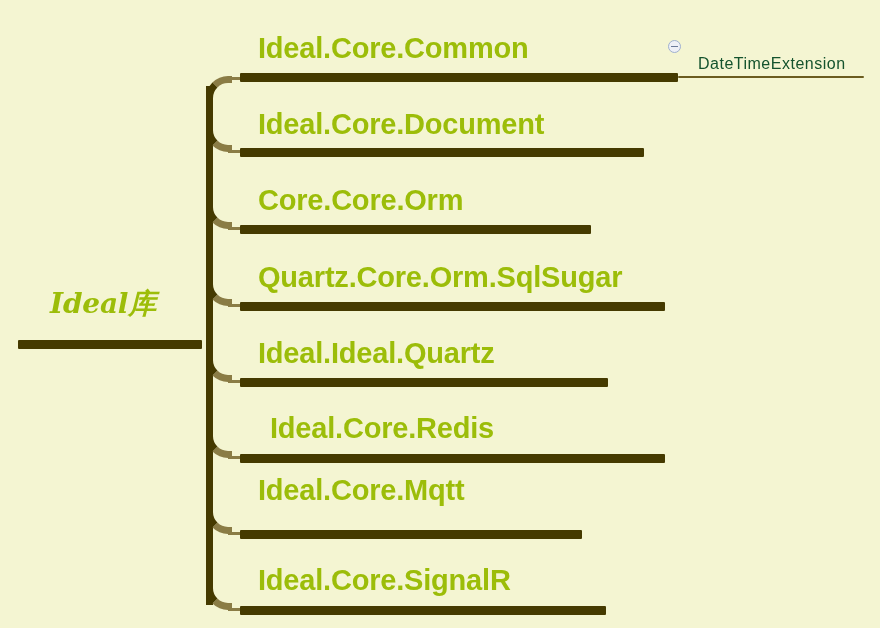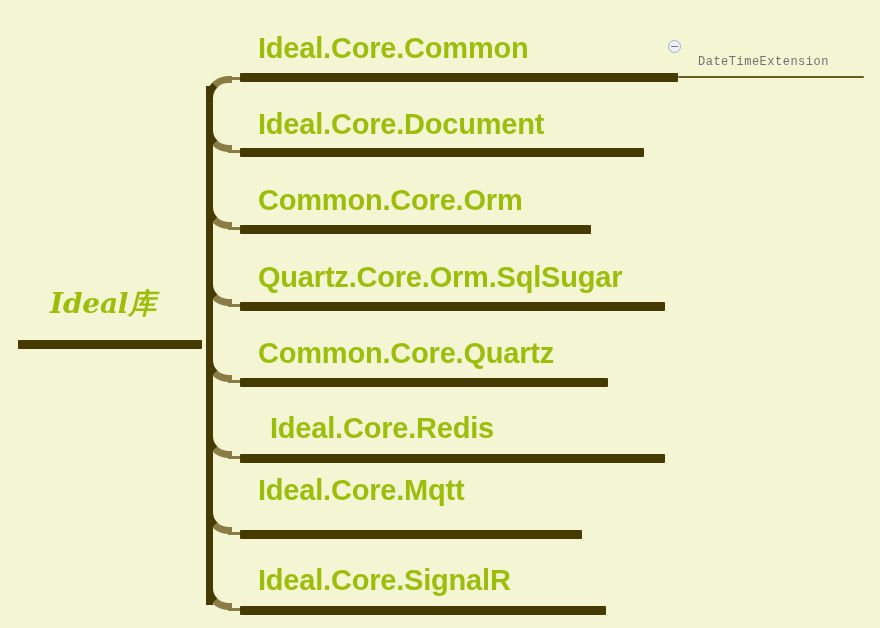--- a/index.html
+++ b/index.html
@@ -68,24 +68,24 @@
     display: block;
   }
   .branch .node-label {
     font-size: 29px;
   }
   .root .node-label {
     font-size: 28px;
     font-family: "DejaVu Serif", "Liberation Serif", serif;
   }
   .leaf .node-label {
-    font-size: 12px;
+    font-size: 16px;
     font-weight: normal;
-    color: #737373;
-    font-family: Liberation Mono, monospace;
+    color: #14532d;
+    font-family: Liberation Sans, sans-serif;
     letter-spacing: 0.5px;
   }
 
   
   .toggle {
     position: absolute;
     width: 13px;
     height: 13px;
     border-radius: 50%;
     background: #eef0f6;
@@ -130,35 +130,35 @@
   <div class="elbow" style="left:206px; top:126px;"></div>
   <div class="stub" style="left:228px; top:150px; width:22px;"></div>
   <div class="node branch" style="left:258px; top:110px;">
     <span class="node-label">Ideal.Core.Document</span>
   </div>
   <div class="hline" style="left:240px; top:148px; width:404px;"></div>
 
   <div class="elbow" style="left:206px; top:203px;"></div>
   <div class="stub" style="left:228px; top:227px; width:22px;"></div>
   <div class="node branch" style="left:258px; top:186px;">
-    <span class="node-label">Common.Core.Orm</span>
+    <span class="node-label">Core.Core.Orm</span>
   </div>
   <div class="hline" style="left:240px; top:225px; width:351px;"></div>
 
   <div class="elbow" style="left:206px; top:280px;"></div>
   <div class="stub" style="left:228px; top:304px; width:22px;"></div>
   <div class="node branch" style="left:258px; top:263px;">
     <span class="node-label">Quartz.Core.Orm.SqlSugar</span>
   </div>
   <div class="hline" style="left:240px; top:302px; width:425px;"></div>
 
   <div class="elbow" style="left:206px; top:356px;"></div>
   <div class="stub" style="left:228px; top:380px; width:22px;"></div>
   <div class="node branch" style="left:258px; top:339px;">
-    <span class="node-label">Common.Core.Quartz</span>
+    <span class="node-label">Ideal.Ideal.Quartz</span>
   </div>
   <div class="hline" style="left:240px; top:378px; width:368px;"></div>
 
   <div class="elbow" style="left:206px; top:432px;"></div>
   <div class="stub" style="left:228px; top:456px; width:22px;"></div>
   <div class="node branch" style="left:270px; top:414px;">
     <span class="node-label">Ideal.Core.Redis</span>
   </div>
   <div class="hline" style="left:240px; top:454px; width:425px;"></div>
 

